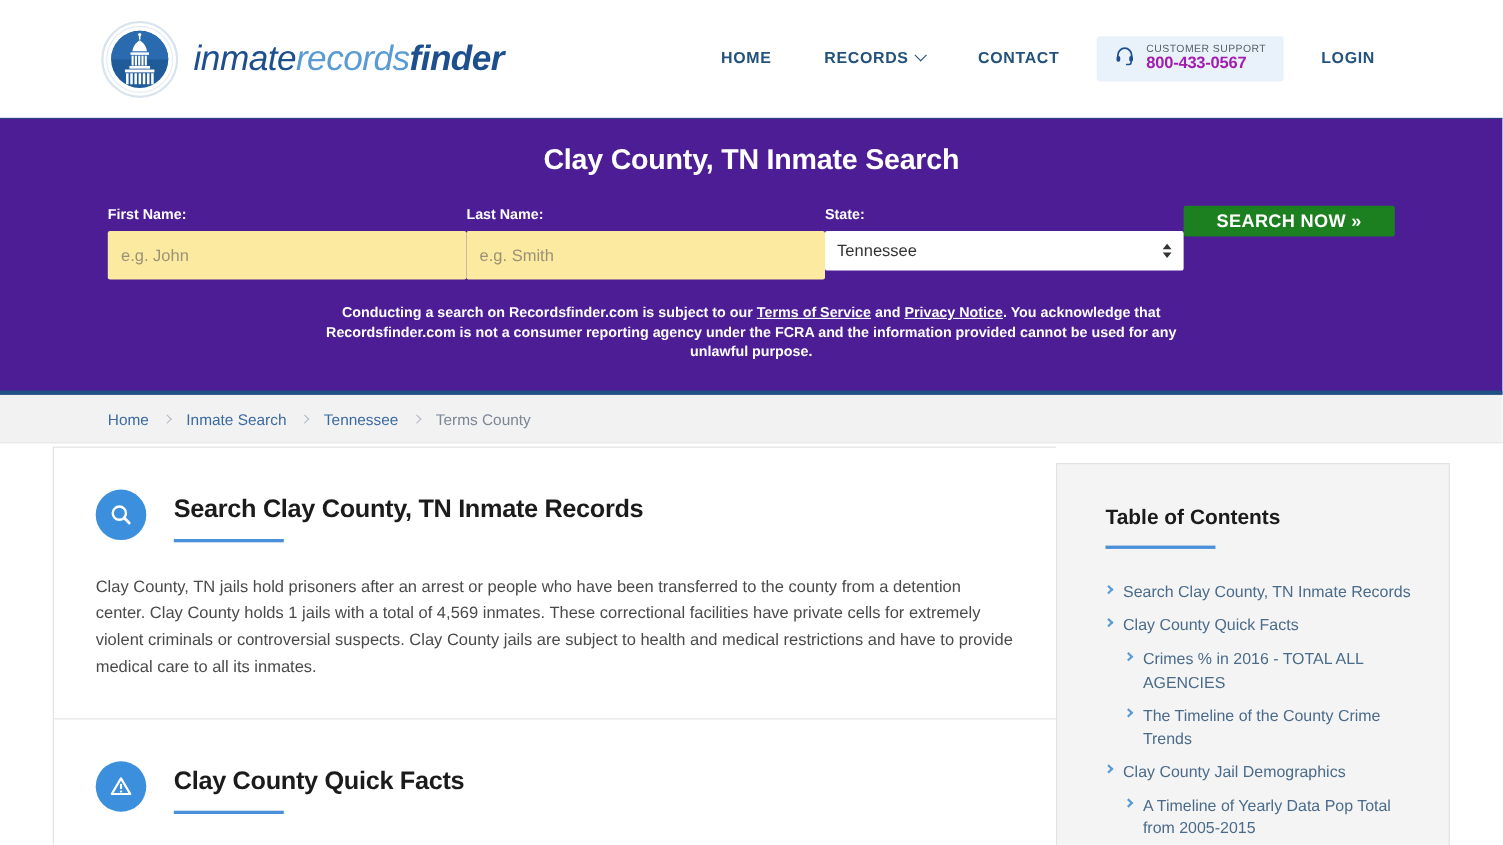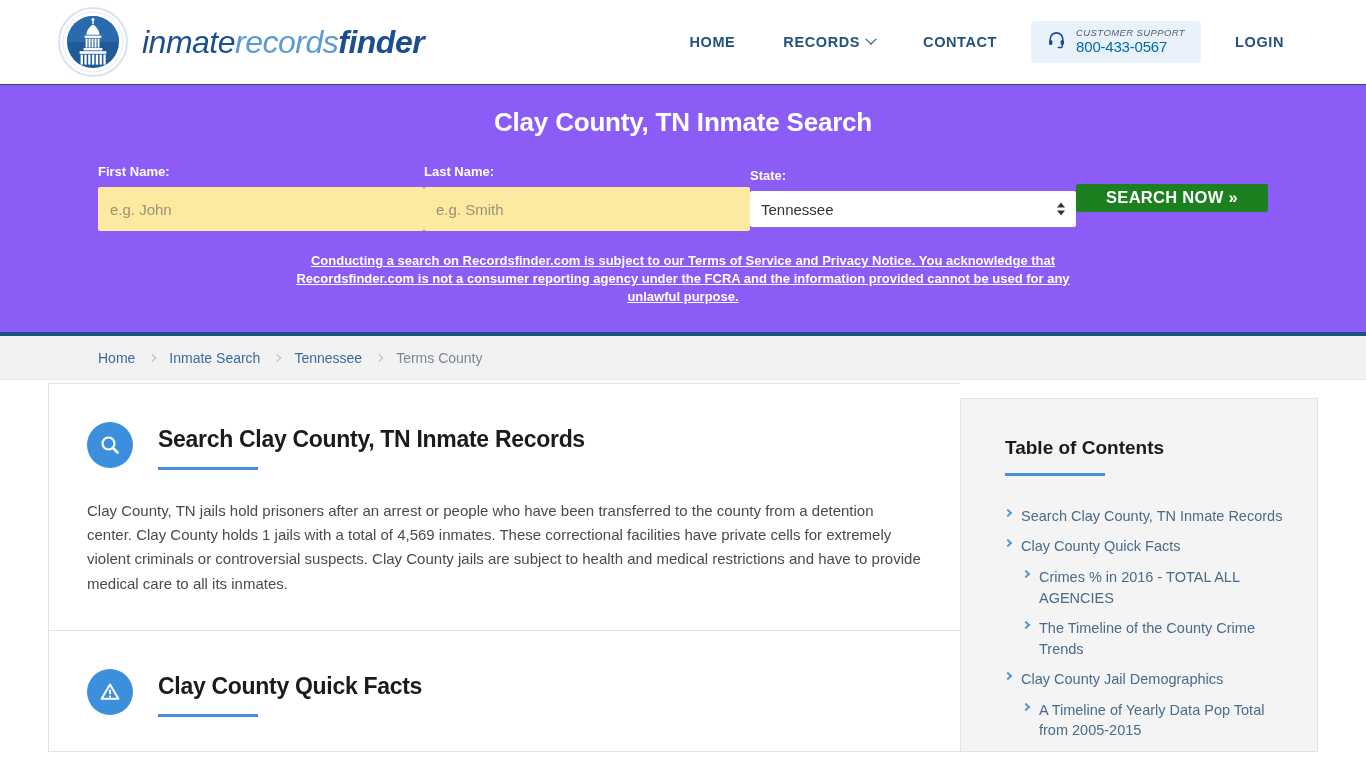--- a/index.html
+++ b/index.html
@@ -7,25 +7,25 @@
     margin: 0; padding: 0;
     width: 1366px; height: 768px;
     overflow: hidden;
     background: #ffffff;
     font-family: "Liberation Sans", sans-serif;
     -webkit-font-smoothing: antialiased;
   }
 
   
   .site-header {
-    height: 84px;
+    height: 107px;
     background: #ffffff;
     display: flex;
     align-items: center;
-    padding: 0 58px;
+    padding: 0 92px;
     position: relative;
   }
   .brand {
     display: flex;
     align-items: center;
     gap: 14px;
     text-decoration: none;
   }
   .brand-mark {
     width: 70px; height: 70px;
@@ -79,49 +79,48 @@
     margin: 0 10px;
     text-decoration: none;
   }
   .support-text { line-height: 1.12; }
   .support-label {
     display: block;
     font-size: 9.5px;
     letter-spacing: 0.4px;
     color: #55606b;
     text-transform: uppercase;
-    font-style: italic;
   }
   .support-phone {
     display: block;
     font-size: 15px;
-    font-weight: 400;
-    color: #0369a1;
+    font-weight: 700;
+    color: #a21caf;
     letter-spacing: -0.2px;
   }
 
   
   .hero {
-    background: #8b5cf6;
+    background: #4c1d95;
     border-top: 1px solid #1e4d7b;
     border-bottom: 4px solid #1f5183;
     padding: 22px 98px 20px;
     height: 252px;
   }
   .hero-title {
     margin: 0 0 26px;
     text-align: center;
     color: #ffffff;
     font-size: 26px;
     font-weight: 700;
     letter-spacing: -0.2px;
   }
   .search-row {
     display: flex;
-    align-items: center;
+    align-items: flex-start;
     gap: 0;
   }
   .field { flex: 1 1 0; min-width: 0; }
   .field-label {
     display: block;
     color: #ffffff;
     font-size: 13px;
     font-weight: 700;
     margin-bottom: 8px;
   }
@@ -180,21 +179,20 @@
     font-family: "Liberation Sans", sans-serif;
   }
   .disclaimer {
     margin: 21px auto 0;
     max-width: 822px;
     text-align: center;
     color: #ffffff;
     font-size: 13px;
     font-weight: 700;
     line-height: 1.38;
-    text-decoration: underline;
   }
   .disclaimer a { color: #ffffff; text-decoration: underline; }
 
   
   .crumb-bar {
     background: #f2f2f2;
     height: 44px;
     display: flex;
     align-items: center;
     padding: 0 98px;

